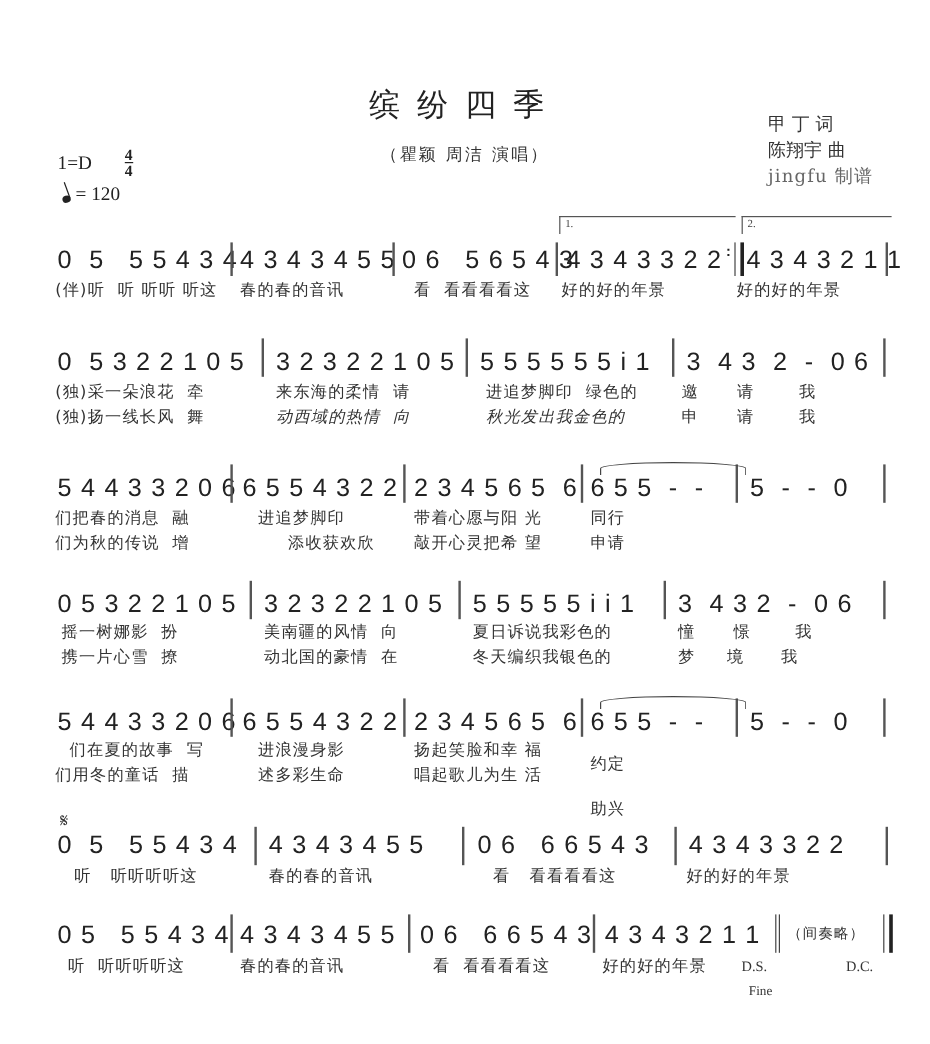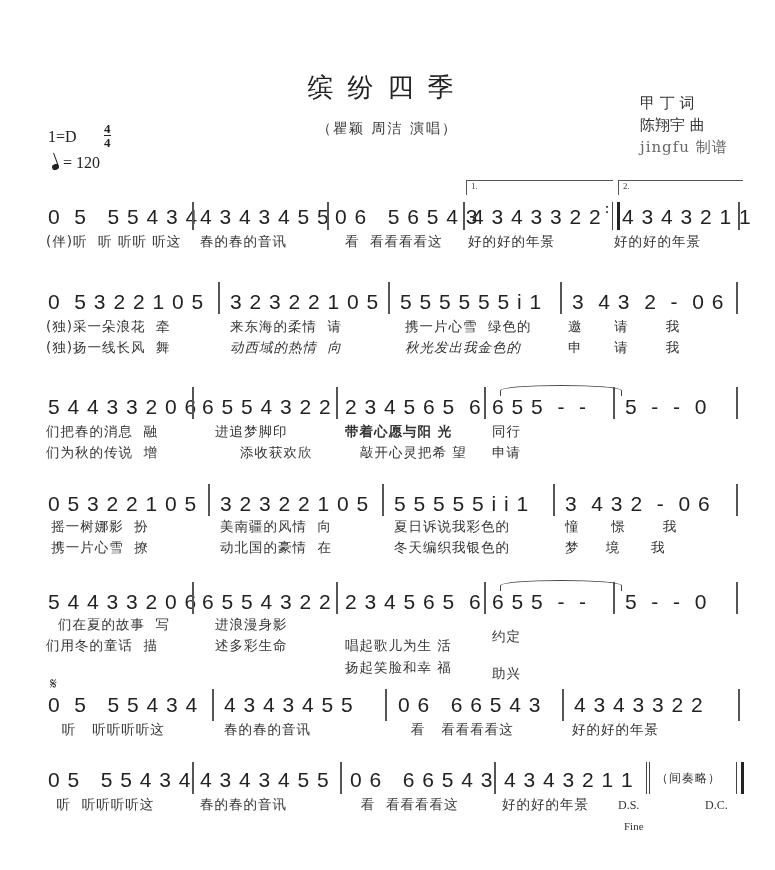--- a/index.html
+++ b/index.html
@@ -70,21 +70,21 @@
   <div class="notes" style="left:48px;top:8px;">0  5 3 2 2 1 0 5</div>
   <div class="bar" style="left:218px;top:0;height:32px;"></div>
   <div class="notes" style="left:230px;top:8px;">3 2 3 2 2 1 0 5</div>
   <div class="bar" style="left:388px;top:0;height:32px;"></div>
   <div class="notes" style="left:400px;top:8px;">5 5 5 5 5 5 i 1</div>
   <div class="bar" style="left:560px;top:0;height:32px;"></div>
   <div class="notes" style="left:572px;top:8px;">3  4 3  2  -  0 6</div>
   <div class="bar" style="left:736px;top:0;height:32px;"></div>
   <div class="lyric" style="left:46px;top:36px;">(独)采一朵浪花  牵</div>
   <div class="lyric" style="left:230px;top:36px;">来东海的柔情  请</div>
-  <div class="lyric" style="left:405px;top:36px;">携一片心雪  绿色的</div>
+  <div class="lyric" style="left:405px;top:36px;">进追梦脚印  绿色的</div>
   <div class="lyric" style="left:568px;top:36px;">邀      请       我</div>
   <div class="lyric" style="left:46px;top:57px;">(独)扬一线长风  舞</div>
   <div class="lyric" style="left:230px;top:57px;font-style:italic;">动西域的热情  向</div>
   <div class="lyric" style="left:405px;top:57px;font-style:italic;">秋光发出我金色的</div>
   <div class="lyric" style="left:568px;top:57px;">申      请       我</div>
 </div>
 
 <div class="row" style="top:385px;">
   <div class="notes" style="left:48px;top:10px;">5 4 4 3 3 2 0 6</div>
   <div class="bar" style="left:192px;top:2px;height:32px;"></div>
@@ -92,25 +92,25 @@
   <div class="bar" style="left:336px;top:2px;height:32px;"></div>
   <div class="notes" style="left:345px;top:10px;">2 3 4 5 6 5  6</div>
   <div class="bar" style="left:484px;top:2px;height:32px;"></div>
   <div class="notes" style="left:492px;top:10px;">6 5 5  -  -</div>
   <div class="bar" style="left:613px;top:2px;height:32px;"></div>
   <div class="notes" style="left:625px;top:10px;">5  -  -  0</div>
   <div class="bar" style="left:736px;top:2px;height:32px;"></div>
   <div class="slur" style="left:500px;top:0;width:120px;height:10px;"></div>
   <div class="lyric" style="left:46px;top:38px;">们把春的消息  融</div>
   <div class="lyric" style="left:215px;top:38px;">进追梦脚印</div>
-  <div class="lyric" style="left:345px;top:38px;font-weight:bold;">带着心愿与阳 光</div>
+  <div class="lyric" style="left:345px;top:38px;">带着心愿与阳 光</div>
   <div class="lyric" style="left:492px;top:38px;">同行</div>
   <div class="lyric" style="left:46px;top:59px;">们为秋的传说  增</div>
   <div class="lyric" style="left:215px;top:59px;margin-left:25px;">添收获欢欣</div>
-  <div class="lyric" style="left:360px;top:59px;">敲开心灵把希 望</div>
+  <div class="lyric" style="left:345px;top:59px;">敲开心灵把希 望</div>
   <div class="lyric" style="left:492px;top:59px;">申请</div>
 </div>
 
 <div class="row" style="top:482px;">
   <div class="notes" style="left:48px;top:10px;">0 5 3 2 2 1 0 5</div>
   <div class="bar" style="left:208px;top:2px;height:32px;"></div>
   <div class="notes" style="left:220px;top:10px;">3 2 3 2 2 1 0 5</div>
   <div class="bar" style="left:382px;top:2px;height:32px;"></div>
   <div class="notes" style="left:394px;top:10px;">5 5 5 5 5 i i 1</div>
   <div class="bar" style="left:553px;top:2px;height:32px;"></div>
@@ -133,21 +133,21 @@
   <div class="bar" style="left:336px;top:2px;height:32px;"></div>
   <div class="notes" style="left:345px;top:10px;">2 3 4 5 6 5  6</div>
   <div class="bar" style="left:484px;top:2px;height:32px;"></div>
   <div class="notes" style="left:492px;top:10px;">6 5 5  -  -</div>
   <div class="bar" style="left:613px;top:2px;height:32px;"></div>
   <div class="notes" style="left:625px;top:10px;">5  -  -  0</div>
   <div class="bar" style="left:736px;top:2px;height:32px;"></div>
   <div class="slur" style="left:500px;top:0;width:120px;height:10px;"></div>
   <div class="lyric" style="left:58px;top:36px;">们在夏的故事  写</div>
   <div class="lyric" style="left:215px;top:36px;">进浪漫身影</div>
-  <div class="lyric" style="left:345px;top:36px;margin-top:43px;">扬起笑脸和幸 福</div>
+  <div class="lyric" style="left:345px;top:36px;">扬起笑脸和幸 福</div>
   <div class="lyric" style="left:492px;top:48px;">约定</div>
   <div class="lyric" style="left:46px;top:57px;">们用冬的童话  描</div>
   <div class="lyric" style="left:215px;top:57px;">述多彩生命</div>
   <div class="lyric" style="left:345px;top:57px;">唱起歌儿为生 活</div>
   <div class="lyric" style="left:492px;top:57px;margin-top:28px;">助兴</div>
 </div>
 
 <div class="row" style="top:675px;">
   <div class="marker" style="left:50px;top:0;font-size:16px;">𝄋</div>
   <div class="notes" style="left:48px;top:18px;">0  5   5 5 4 3 4</div>

